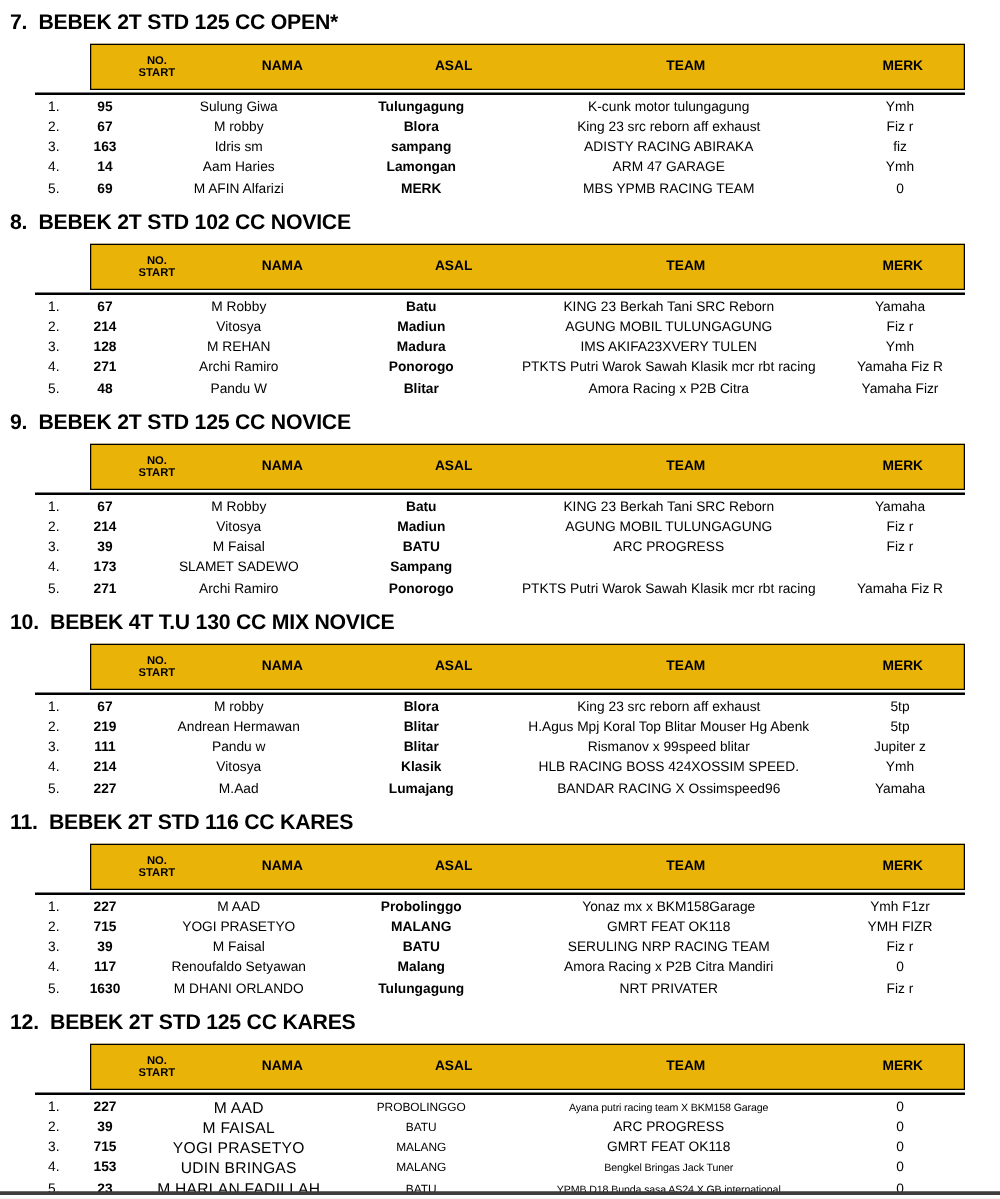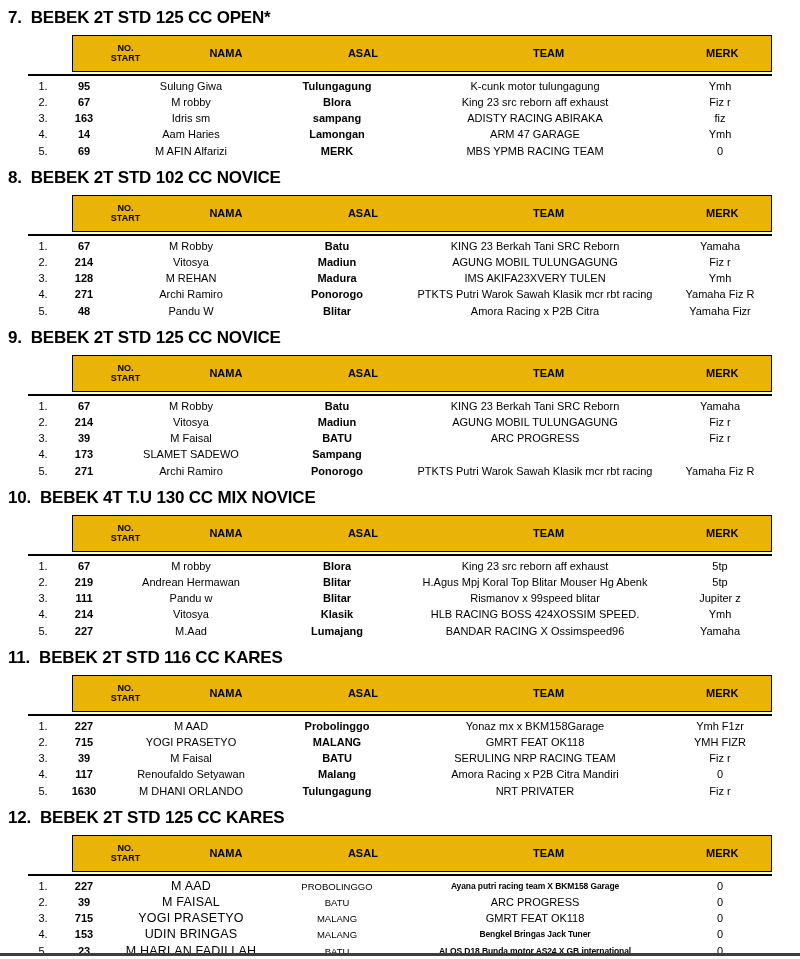--- a/index.html
+++ b/index.html
@@ -28,21 +28,21 @@
   .c { text-align:center; white-space:nowrap; overflow:visible; line-height:13px; }
   .c-pos   { width:30px;  }
   .c-start { width:52px;  font-weight:bold; }
   .c-nama  { width:162px; }
   .c-asal  { width:130px; font-weight:bold; }
   .c-team  { width:266px; }
   .c-merk  { width:104px; }
   
   .sec.plain .row .c-asal { font-weight:normal; font-size:9.5px; }
   .sec.plain .row .c-nama { font-size:12.5px; letter-spacing:0.2px; }
-  .row .c-team.tiny { font-size:8.5px; font-weight:bold; letter-spacing:-0.1px; }
+  .row .c-team.tiny { font-size:8.5px; font-weight:normal; letter-spacing:-0.1px; }
   .bottom-rule {
     position:absolute; left:0; right:0; bottom:3px; height:2.6px; background:#3d3d3d;
   }
 </style>
 </head>
 <body>
 
 <div class="page">
   <div id="sections-root">
       <div class="sec">
@@ -404,21 +404,21 @@
               <div class="c c-nama">UDIN BRINGAS</div>
               <div class="c c-asal">MALANG</div>
               <div class="c c-team tiny">Bengkel Bringas Jack Tuner</div>
               <div class="c c-merk">0</div>
             </div>
             <div class="row">
               <div class="c c-pos">5.</div>
               <div class="c c-start">23</div>
               <div class="c c-nama">M HARLAN FADILLAH</div>
               <div class="c c-asal">BATU</div>
-              <div class="c c-team tiny">ALOS D18 Bunda motor AS24 X GB international</div>
+              <div class="c c-team tiny">YPMB D18 Bunda sasa AS24 X GB international</div>
               <div class="c c-merk">0</div>
             </div>
           </div>
         </div>
       </div>
     </div>
   <div class="bottom-rule"></div>
 </div>
 
 </body></html>

